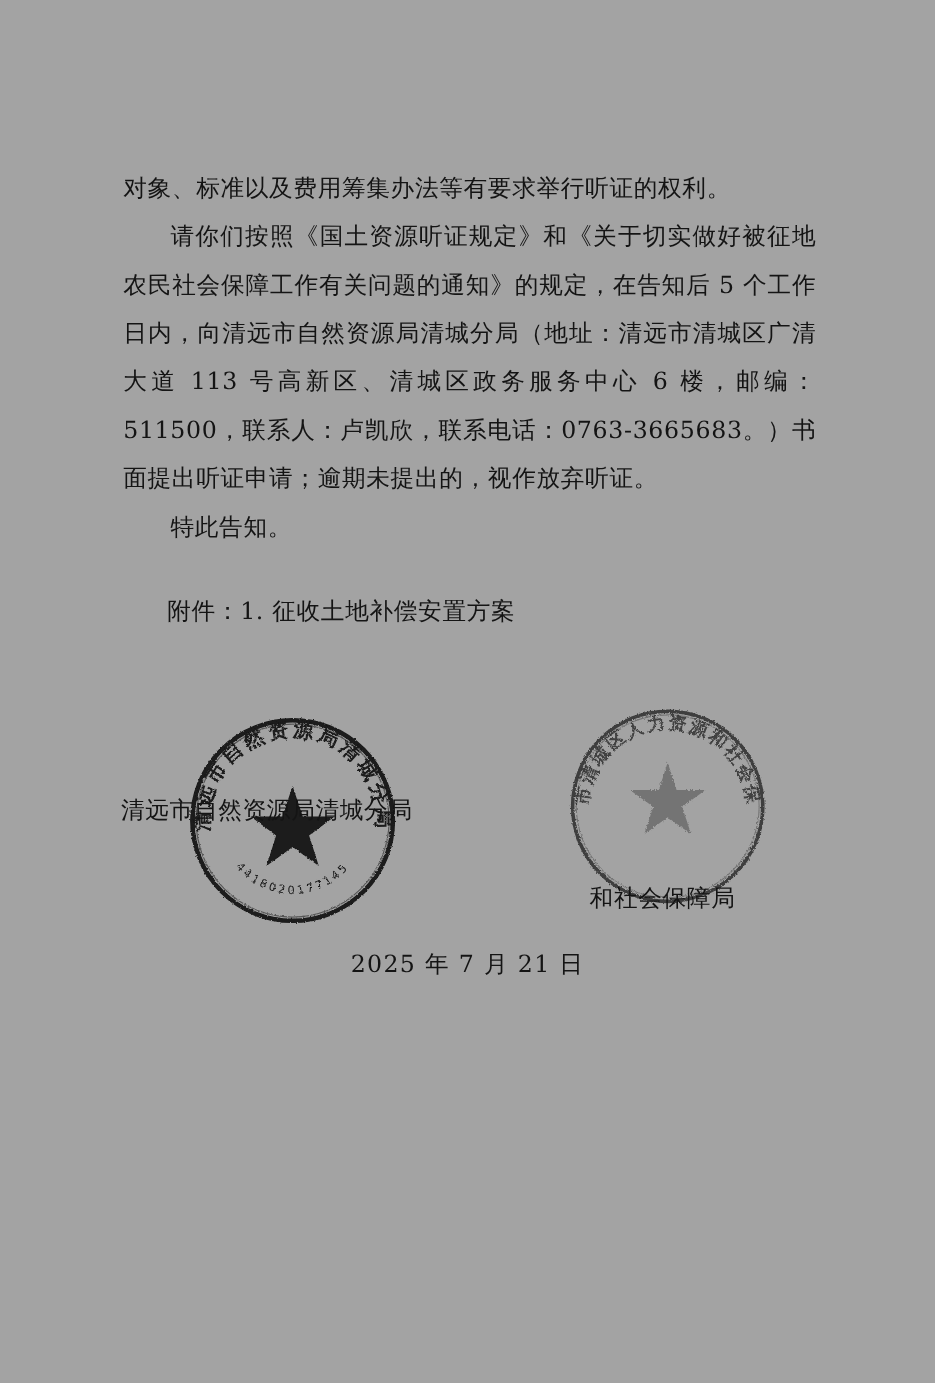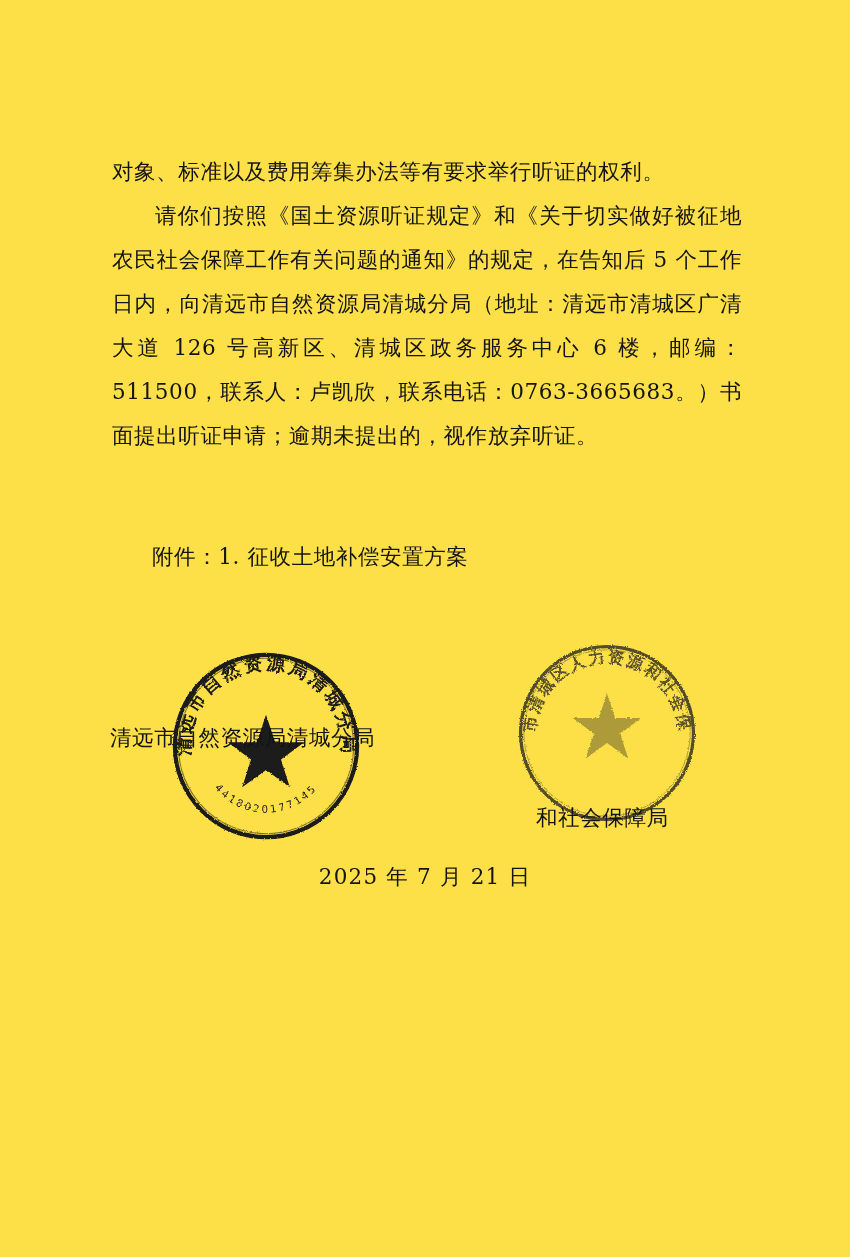--- a/index.html
+++ b/index.html
@@ -12,21 +12,21 @@
     height: 1257px;
     position: relative;
     font-family: "DejaVu Serif", "Liberation Serif", serif;
     color: #121212;
     overflow: hidden;
   }
 
   .page {
     position: absolute;
     inset: 0;
-    background: #fde047;
+    background: #a3a3a3;
   }
 
   
   .doc-body {
     position: absolute;
     left: 112px;
     top: 150px;
     width: 630px;
   }
 
@@ -101,21 +101,22 @@
     color: #141414;
   }
 </style>
 </head>
 <body>
 
 <div class="page">
 
   <div class="doc-body">
     <p class="para">对象、标准以及费用筹集办法等有要求举行听证的权利。</p>
-    <p class="para indent">请你们按照《国土资源听证规定》和《关于切实做好被征地农民社会保障工作有关问题的通知》的规定，在告知后 5 个工作日内，向清远市自然资源局清城分局（地址：清远市清城区广清大道 126 号高新区、清城区政务服务中心 6 楼，邮编：511500，联系人：卢凯欣，联系电话：0763-3665683。）书面提出听证申请；逾期未提出的，视作放弃听证。</p>
+    <p class="para indent">请你们按照《国土资源听证规定》和《关于切实做好被征地农民社会保障工作有关问题的通知》的规定，在告知后 5 个工作日内，向清远市自然资源局清城分局（地址：清远市清城区广清大道 113 号高新区、清城区政务服务中心 6 楼，邮编：511500，联系人：卢凯欣，联系电话：0763-3665683。）书面提出听证申请；逾期未提出的，视作放弃听证。</p>
+    <p class="para indent">特此告知。</p>
   </div>
 
   <div class="attachments">
     <div class="attach-line"><span>附件：</span><span>1. 征收土地补偿安置方案</span></div>
   </div>
 
   <div class="sign-zone">
 
     <div class="seal seal-left">
       <svg viewBox="0 0 200 200" xmlns="http://www.w3.org/2000/svg">

